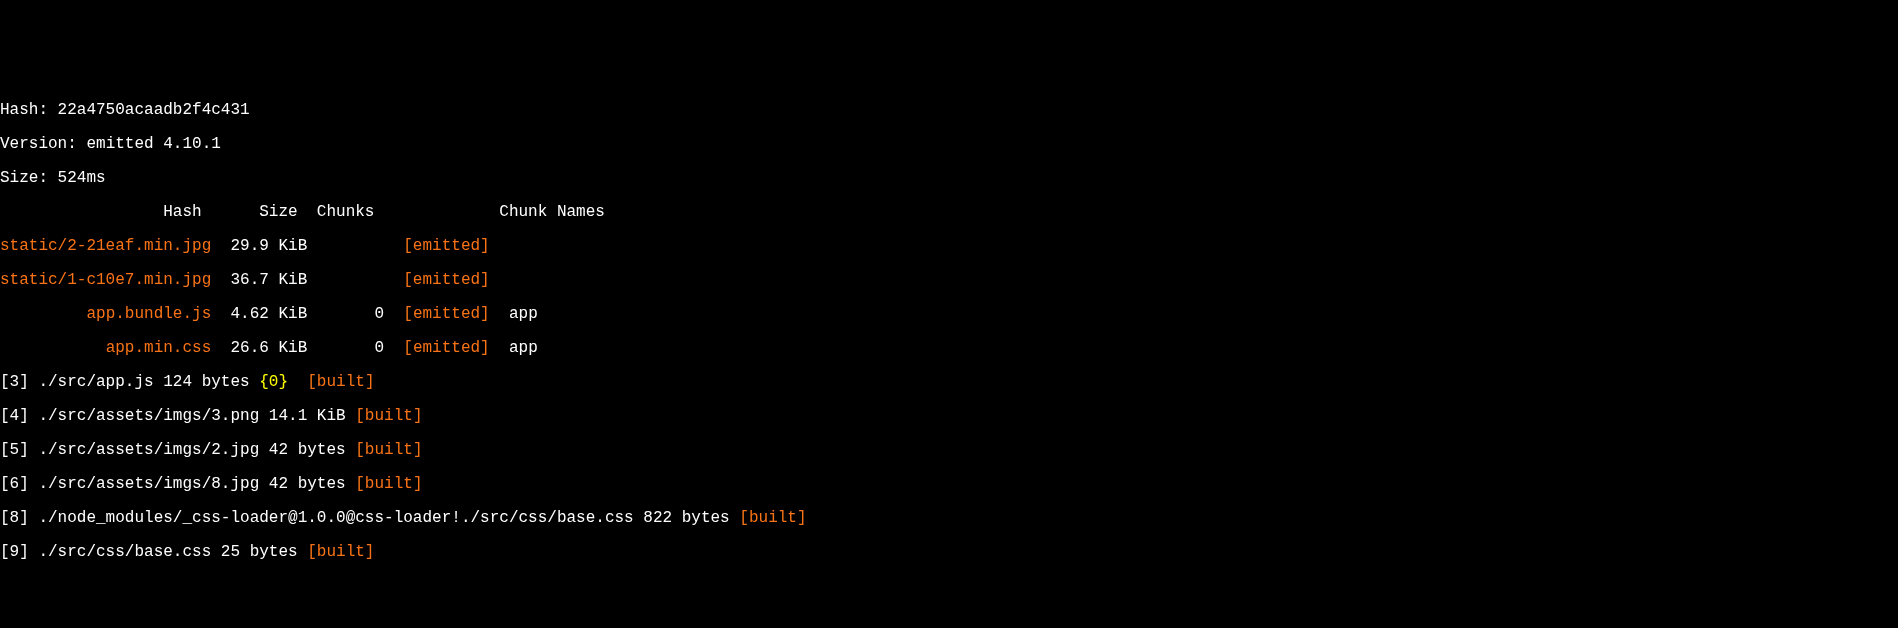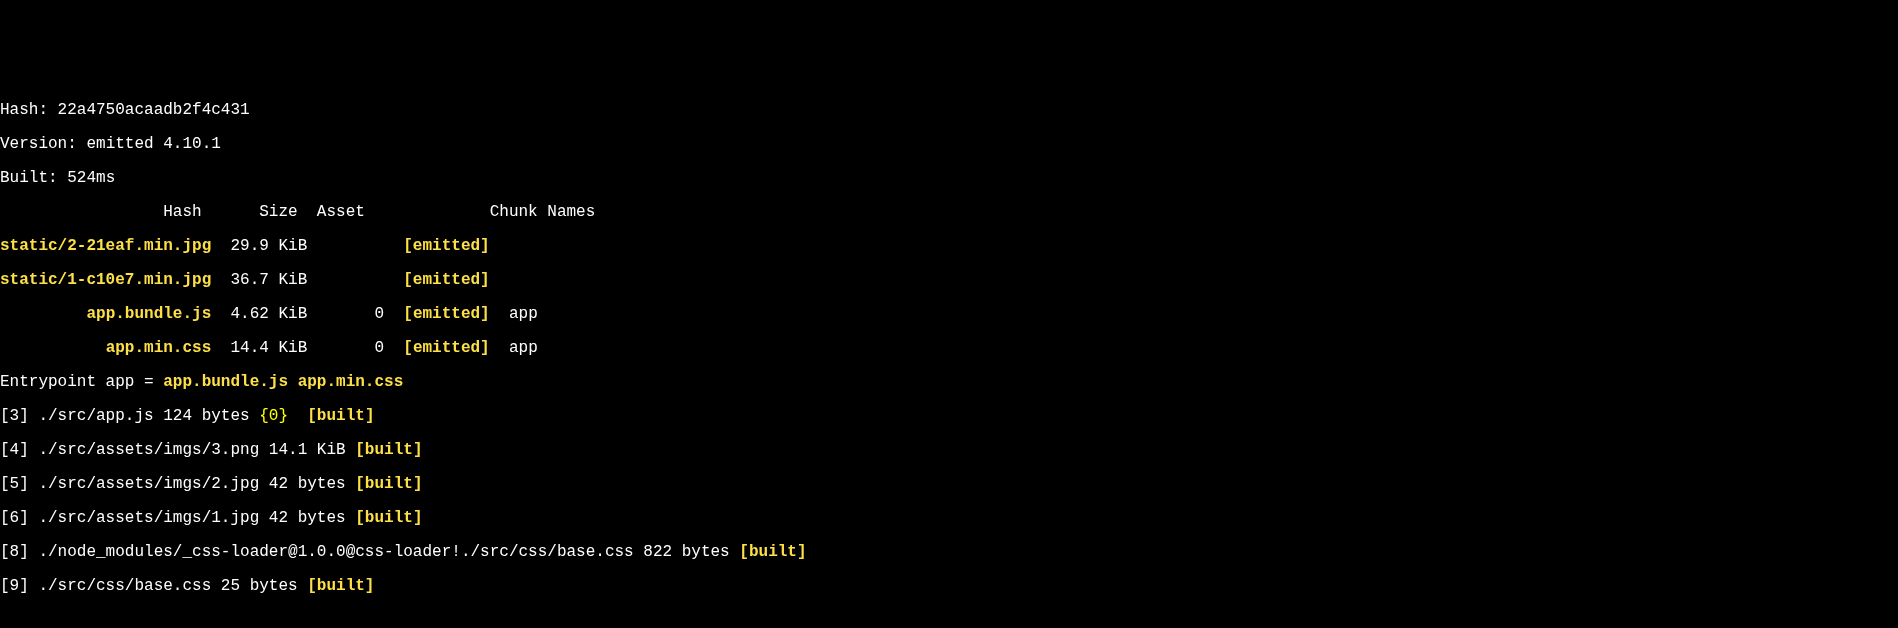--- a/index.html
+++ b/index.html
@@ -8,43 +8,42 @@
     background: #000;
     color: #fff;
     font-family: "Consolas", "Courier New", monospace;
     font-size: 16px;
     line-height: 17px;
     width: 1898px;
     height: 628px;
     overflow: hidden;
     white-space: pre;
   }
-  .g { color: #fde047; font-weight: bold; }
+  .g { color: #f97316; }
   .y { color: #ffff00; }
   .line { display: block; }
 </style>
 </head>
 <body>
 
 
 
 <div>
 <span class="line"><span>Hash: </span><span>22a4750acaadb2f4c431</span></span>
 <span class="line"><span>Version: </span><span>emitted 4.10.1</span></span>
-<span class="line"><span>Built: </span><span>524ms</span></span>
-<span class="line">                 <span>Hash</span>      <span>Size</span>  <span>Asset</span>             <span>Chunk Names</span></span>
+<span class="line"><span>Size: </span><span>524ms</span></span>
+<span class="line">                 <span>Hash</span>      <span>Size</span>  <span>Chunks</span>             <span>Chunk Names</span></span>
 <span class="line"><span class="g">static/2-21eaf.min.jpg</span>  <span>29.9 KiB</span>          <span class="g">[emitted]</span>  </span>
 <span class="line"><span class="g">static/1-c10e7.min.jpg</span>  <span>36.7 KiB</span>          <span class="g">[emitted]</span>  </span>
 <span class="line">         <span class="g">app.bundle.js</span>  <span>4.62 KiB</span>       <span>0</span>  <span class="g">[emitted]</span>  <span>app</span></span>
-<span class="line">           <span class="g">app.min.css</span>  <span>14.4 KiB</span>       <span>0</span>  <span class="g">[emitted]</span>  <span>app</span></span>
-<span class="line"><span>Entrypoint app = </span><span class="g">app.bundle.js app.min.css</span></span>
+<span class="line">           <span class="g">app.min.css</span>  <span>26.6 KiB</span>       <span>0</span>  <span class="g">[emitted]</span>  <span>app</span></span>
 <span class="line"><span>[3] </span><span>./src/app.js 124 bytes </span><span class="y">{0}</span><span>  </span><span class="g">[built]</span></span>
 <span class="line"><span>[4] </span><span>./src/assets/imgs/3.png 14.1 KiB </span><span class="g">[built]</span></span>
 <span class="line"><span>[5] </span><span>./src/assets/imgs/2.jpg 42 bytes </span><span class="g">[built]</span></span>
-<span class="line"><span>[6] </span><span>./src/assets/imgs/1.jpg 42 bytes </span><span class="g">[built]</span></span>
+<span class="line"><span>[6] </span><span>./src/assets/imgs/8.jpg 42 bytes </span><span class="g">[built]</span></span>
 <span class="line"><span>[8] </span><span>./node_modules/_css-loader@1.0.0@css-loader!./src/css/base.css 822 bytes </span><span class="g">[built]</span></span>
 <span class="line"><span>[9] </span><span>./src/css/base.css 25 bytes </span><span class="g">[built]</span></span>
 
 <span class="line"></span>
 
 
 
 
 
 

